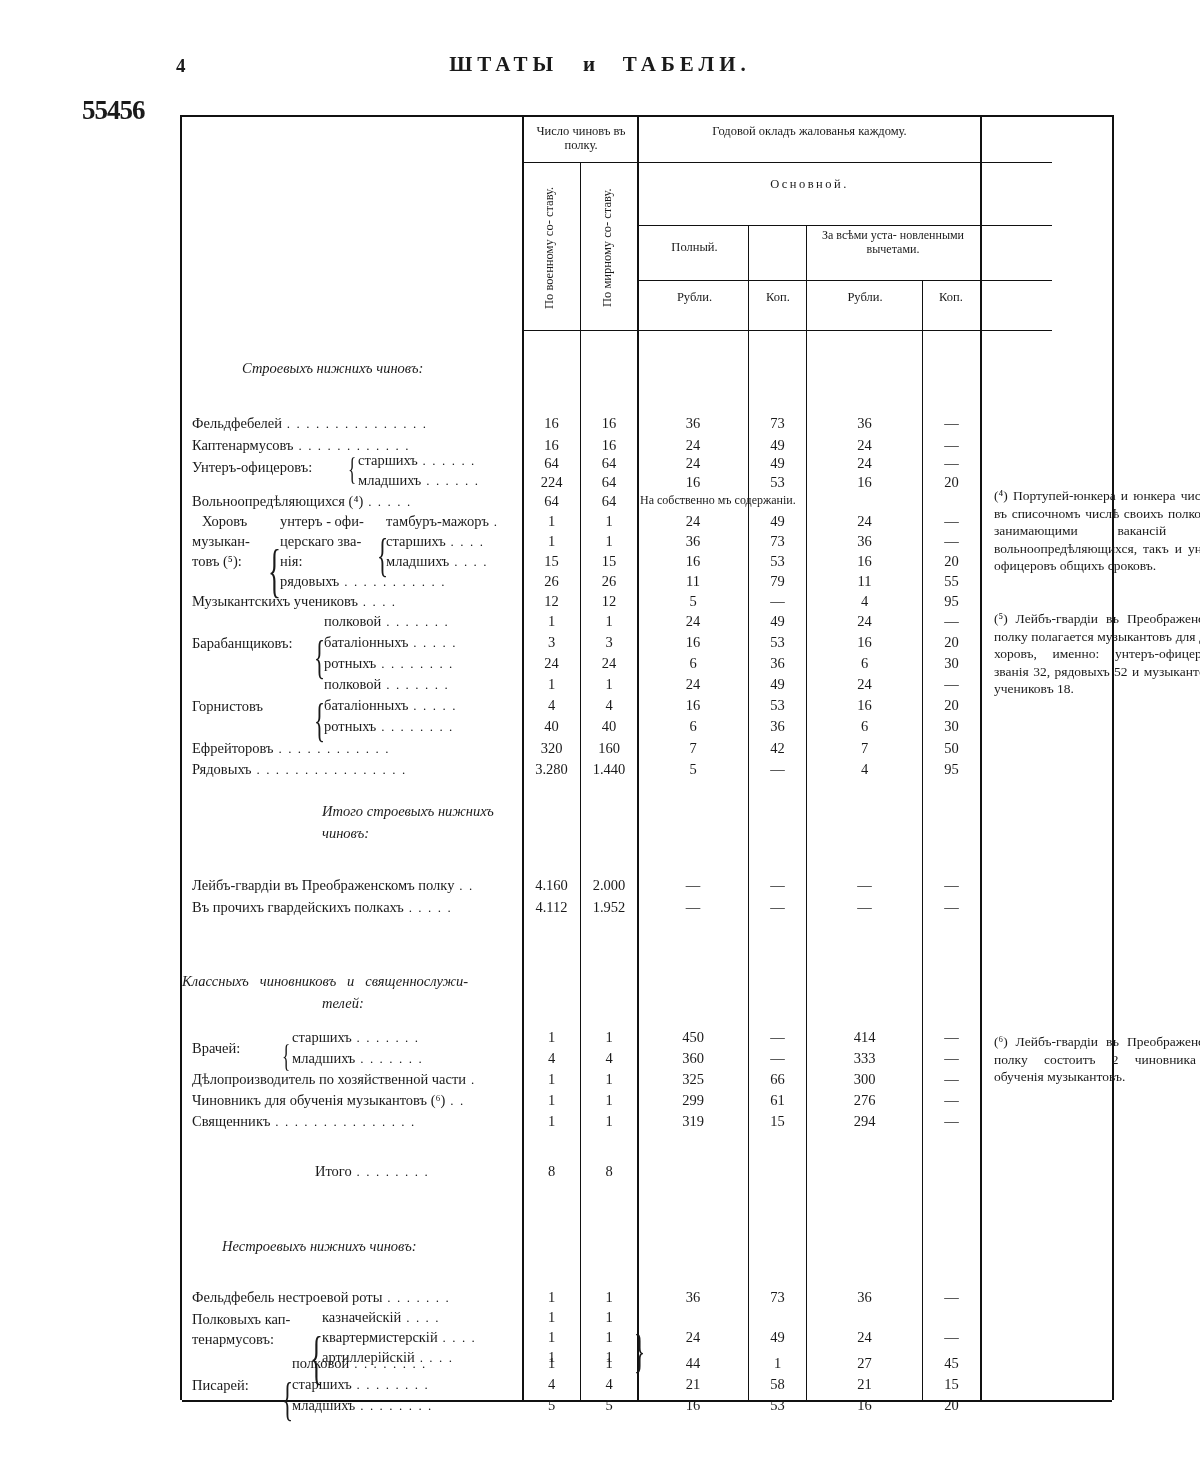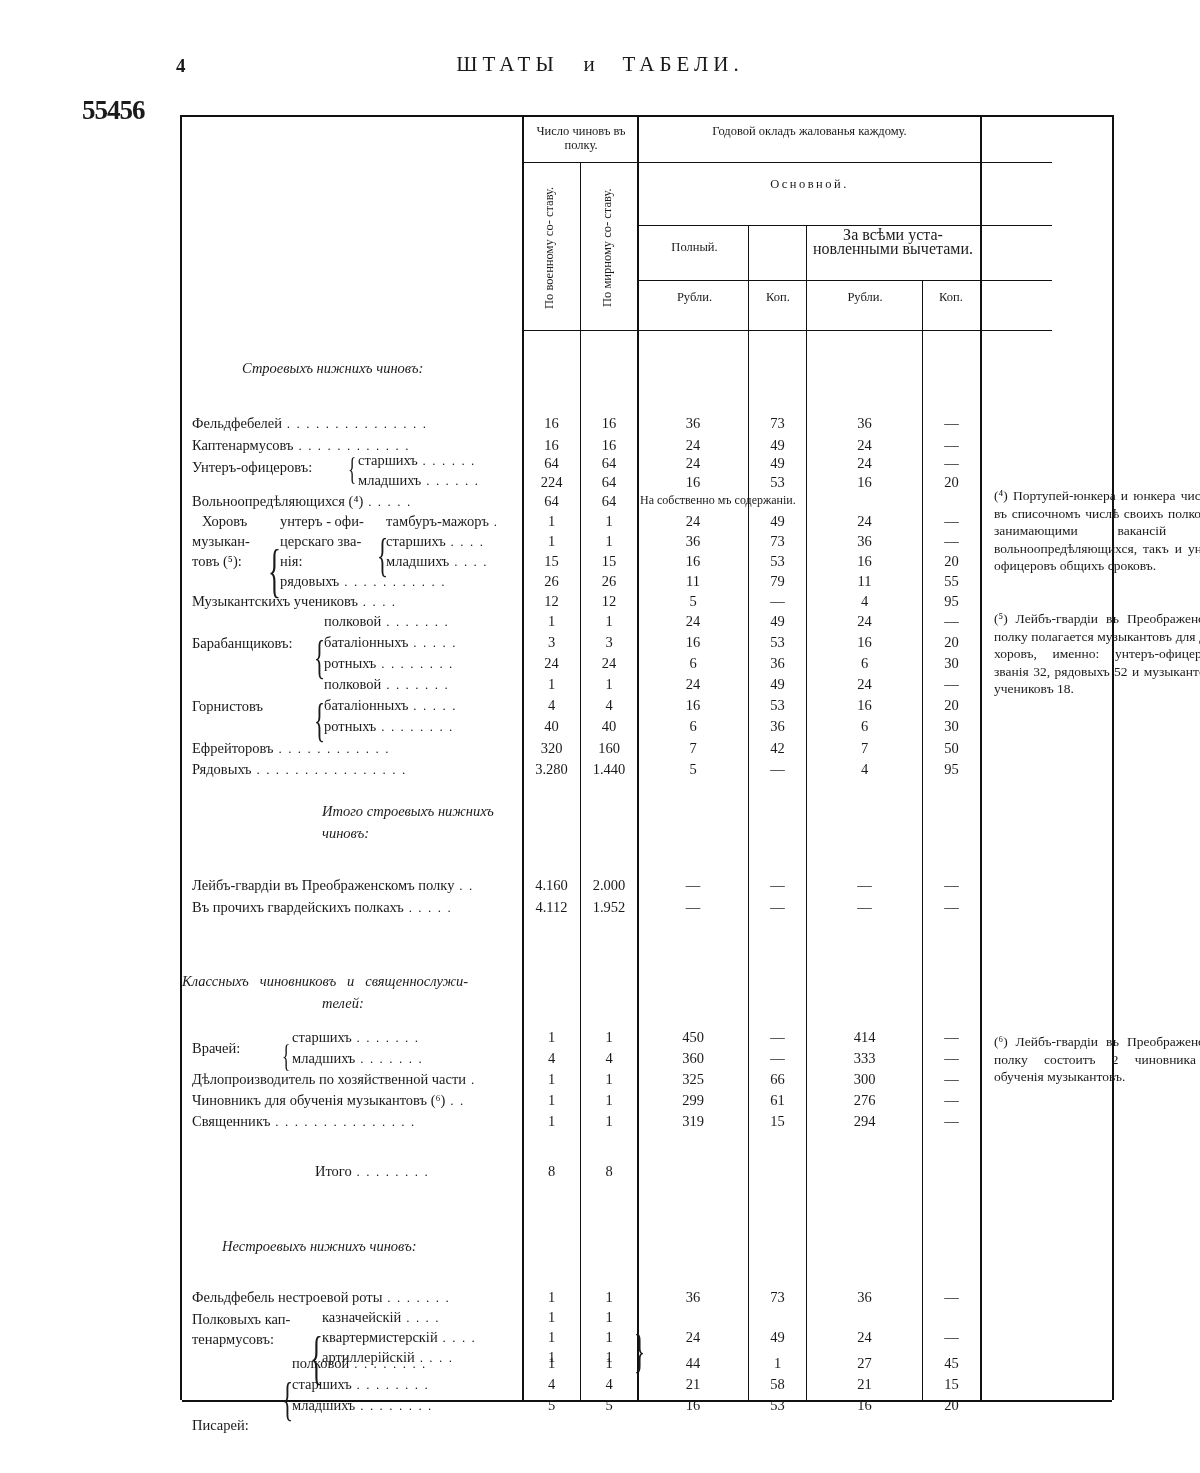--- a/index.html
+++ b/index.html
@@ -29,21 +29,21 @@
     font-weight: bold;
     letter-spacing: 0px;
   }
   .running-title {
     position: absolute;
     left: 0; top: 52px;
     width: 1200px;
     text-align: center;
     font-size: 21px;
     letter-spacing: 3px;
-    font-weight: normal;
+    font-weight: bold;
   }
   .running-title .sp { letter-spacing: 5px; }
   .doc-number {
     position: absolute;
     left: 82px; top: 95px;
     font-size: 27px;
     font-weight: bold;
     letter-spacing: -1px;
   }
   
@@ -68,21 +68,21 @@
   }
   .hline.dbl { border-top: 2px solid #111; }
 
   
   .hd {
     position: absolute;
     text-align: center;
     font-size: 12.5px;
     line-height: 14px;
   }
-  .hd.small { font-size: 16px; }
+  .hd.small { font-size: 12px; }
   .vert {
     position: absolute;
     font-size: 12.5px;
     line-height: 14px;
     writing-mode: vertical-rl;
     transform: rotate(180deg);
     text-align: center;
     white-space: nowrap;
   }
   .spaced { letter-spacing: 2.5px; }
@@ -250,21 +250,21 @@
     <div class="sec" style="left:40px; top:1123px;">Нестроевыхъ нижнихъ чиновъ:</div>
 
     <div class="row-label" style="left:10px; top:1174px;"><span>Фельдфебель нестроевой роты</span><span class="dots"> . . . . . . .</span></div>
     <div class="row-label" style="left:10px; top:1196px;">Полковыхъ кап-</div>
     <div class="row-label" style="left:10px; top:1216px;">тенармусовъ:</div>
     <div class="brace3" style="left:128px; top:1212px;">{</div>
     <div class="row-label" style="left:140px; top:1194px;"><span>казначейскій</span><span class="dots"> . . . .</span></div>
     <div class="row-label" style="left:140px; top:1214px;"><span>квартермистерскій</span><span class="dots"> . . . .</span></div>
     <div class="row-label" style="left:140px; top:1234px;"><span>артиллерійскій</span><span class="dots"> . . . .</span></div>
 
-    <div class="row-label" style="left:10px; top:1262px;margin-top:40px;"><span>Писарей:</span></div>
+    <div class="row-label" style="left:10px; top:1262px;"><span>Писарей:</span></div>
     <div class="brace2" style="left:100px; top:1262px;">{</div>
     <div class="row-label" style="left:110px; top:1240px;"><span>полковой</span><span class="dots"> . . . . . . . .</span></div>
     <div class="row-label" style="left:110px; top:1261px;"><span>старшихъ</span><span class="dots"> . . . . . . . .</span></div>
     <div class="row-label" style="left:110px; top:1282px;"><span>младшихъ</span><span class="dots"> . . . . . . . .</span></div>
 
     <div class="num" style="left:341px; top:300px; width:57px;">16</div>
     <div class="num" style="left:399px; top:300px; width:56px;">16</div>
     <div class="num" style="left:456px; top:300px; width:110px;">36</div>
     <div class="num" style="left:567px; top:300px; width:57px;">73</div>
     <div class="num" style="left:625px; top:300px; width:115px;">36</div>

